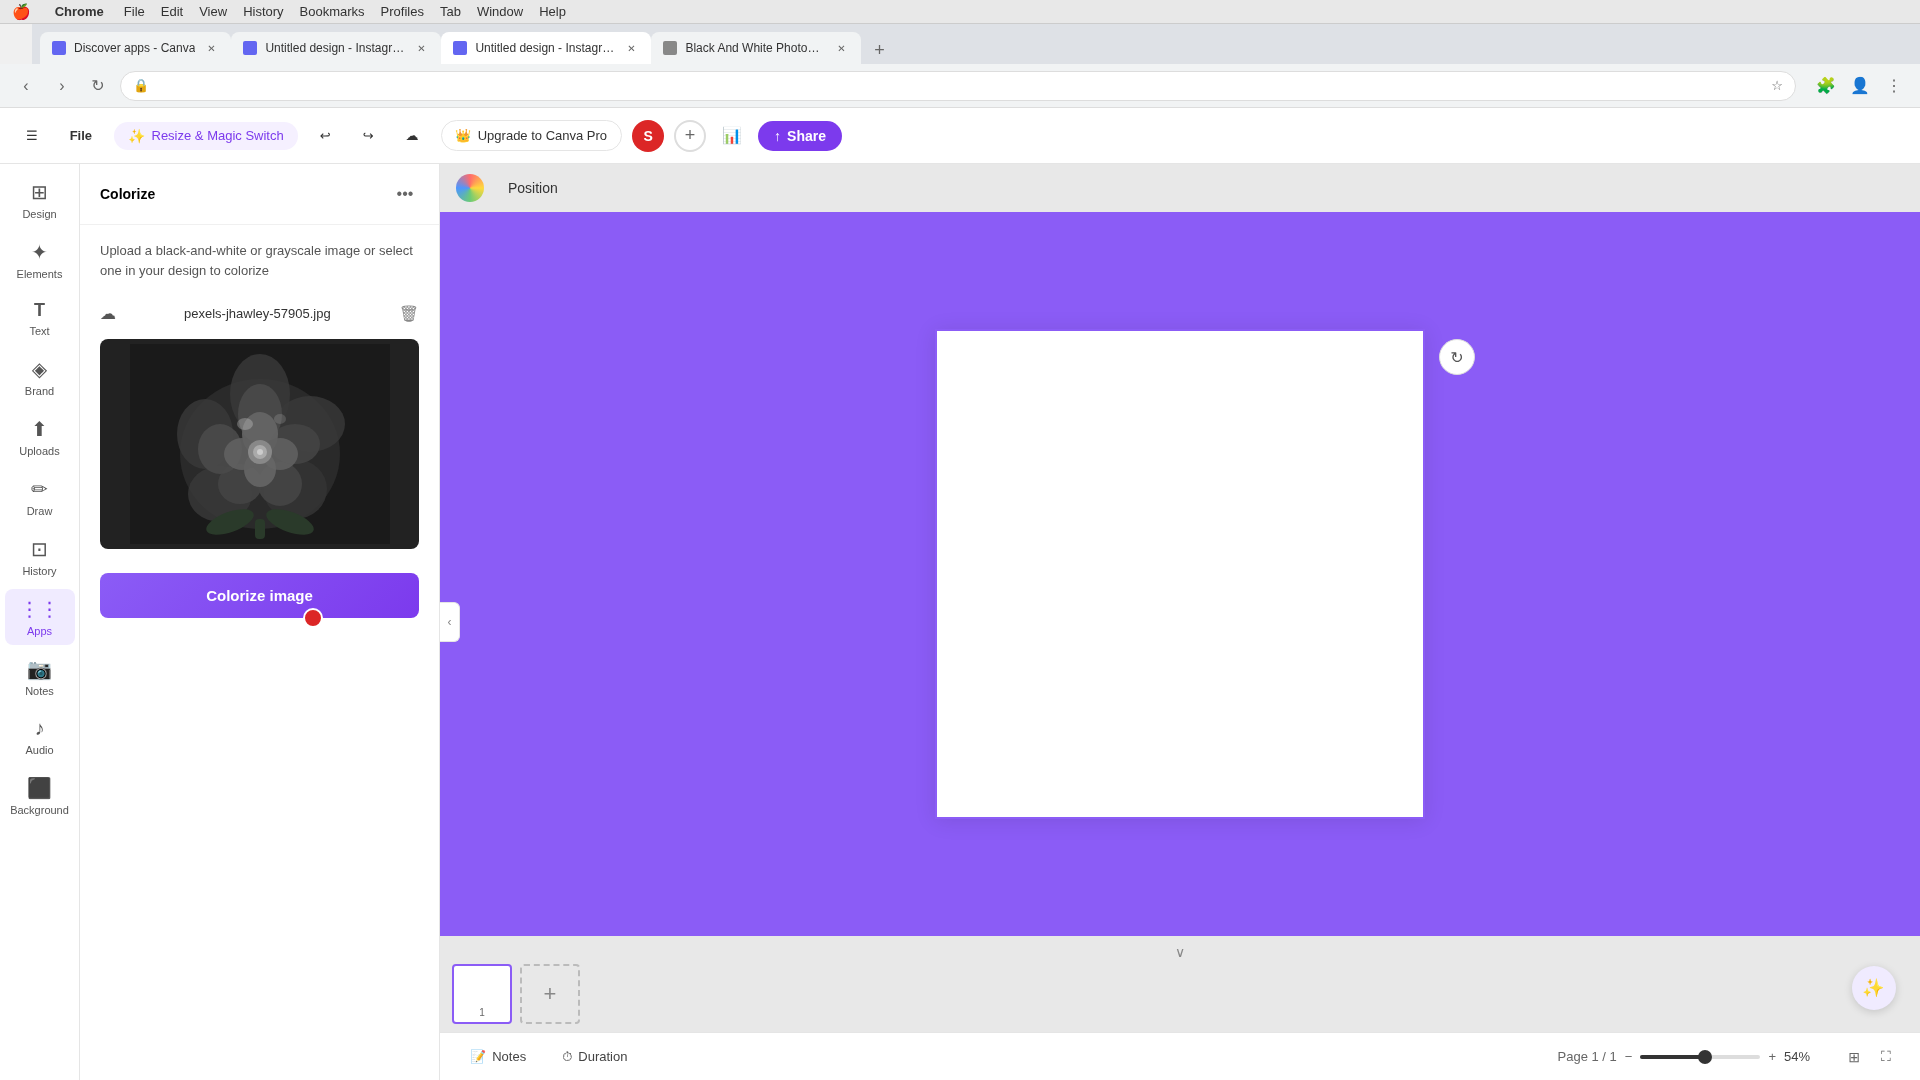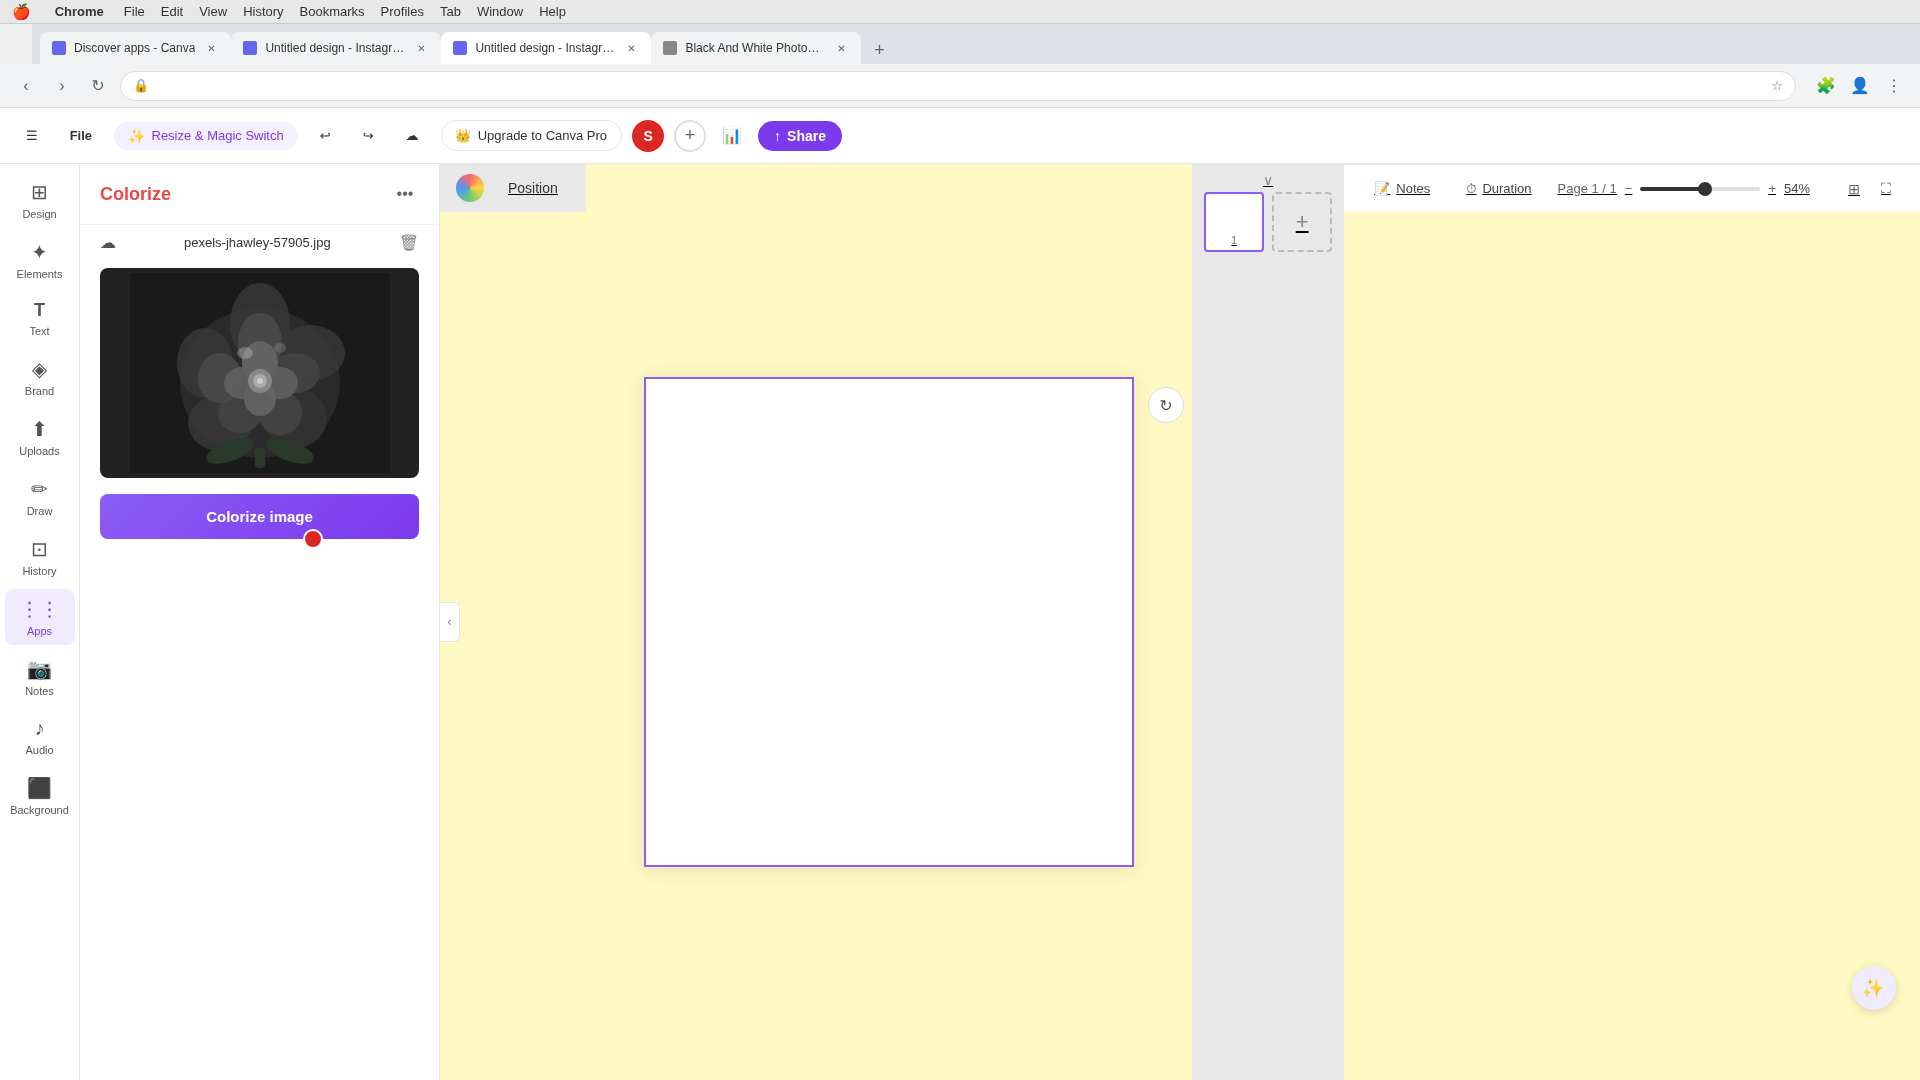--- a/index.html
+++ b/index.html
@@ -282,23 +282,23 @@
       overflow: hidden;
     }
     .panel-header {
       display: flex;
       align-items: center;
       justify-content: space-between;
       padding: 16px 20px;
       border-bottom: 1px solid #f0f0f0;
     }
     .panel-title {
-      font-size: 18px;
+      font-size: 14px;
       font-weight: 700;
-      color: #ef4444;
+      color: #000000;
     }
     .panel-more-btn {
       width: 28px;
       height: 28px;
       border-radius: 50%;
       display: flex;
       align-items: center;
       justify-content: center;
       cursor: pointer;
       color: #666;
@@ -324,21 +324,21 @@
       border-radius: 8px;
       overflow: hidden;
       height: 210px;
       background: #222;
       display: flex;
       align-items: center;
       justify-content: center;
       position: relative;
     }
     .colorize-btn {
-      margin: 8px 20px;
+      margin: 16px 20px;
       padding: 14px;
       background: linear-gradient(135deg, #8b5cf6, #7c3aed);
       color: #fff;
       border: none;
       border-radius: 8px;
       font-size: 15px;
       font-weight: 600;
       cursor: pointer;
       display: flex;
       align-items: center;
@@ -374,24 +374,24 @@
       justify-content: center;
       cursor: pointer;
       color: #888;
       font-size: 12px;
       z-index: 10;
     }
 
     
     .canvas-area {
       flex: 1;
-      background: #fef9c3;
-      display: flex;
-      position: relative;
-      text-decoration: underline;
+      background: #8b5cf6;
+      display: flex;
+      flex-direction: column;
+      position: relative;
     }
     .canvas-top-bar {
       height: 48px;
       background: #e8e8e8;
       display: flex;
       align-items: center;
       padding: 0 16px;
       gap: 12px;
     }
     .position-btn {
@@ -723,20 +723,21 @@
         <span class="icon">⬛</span>
         <span class="label">Background</span>
       </div>
     </div>
 
     <div class="colorize-panel">
       <div class="panel-header">
         <span class="panel-title">Colorize</span>
         <div class="panel-more-btn">•••</div>
       </div>
+      <div class="panel-description">Upload a black-and-white or grayscale image or select one in your design to colorize</div>
       <div class="upload-file-row">
         <span class="upload-icon">☁</span>
         <span class="upload-filename">pexels-jhawley-57905.jpg</span>
         <span class="delete-btn">🗑</span>
       </div>
       <div class="image-preview">
         <svg width="260" height="200" viewBox="0 0 260 200">
 
           <rect width="260" height="200" fill="#1a1a1a"></rect>
 

